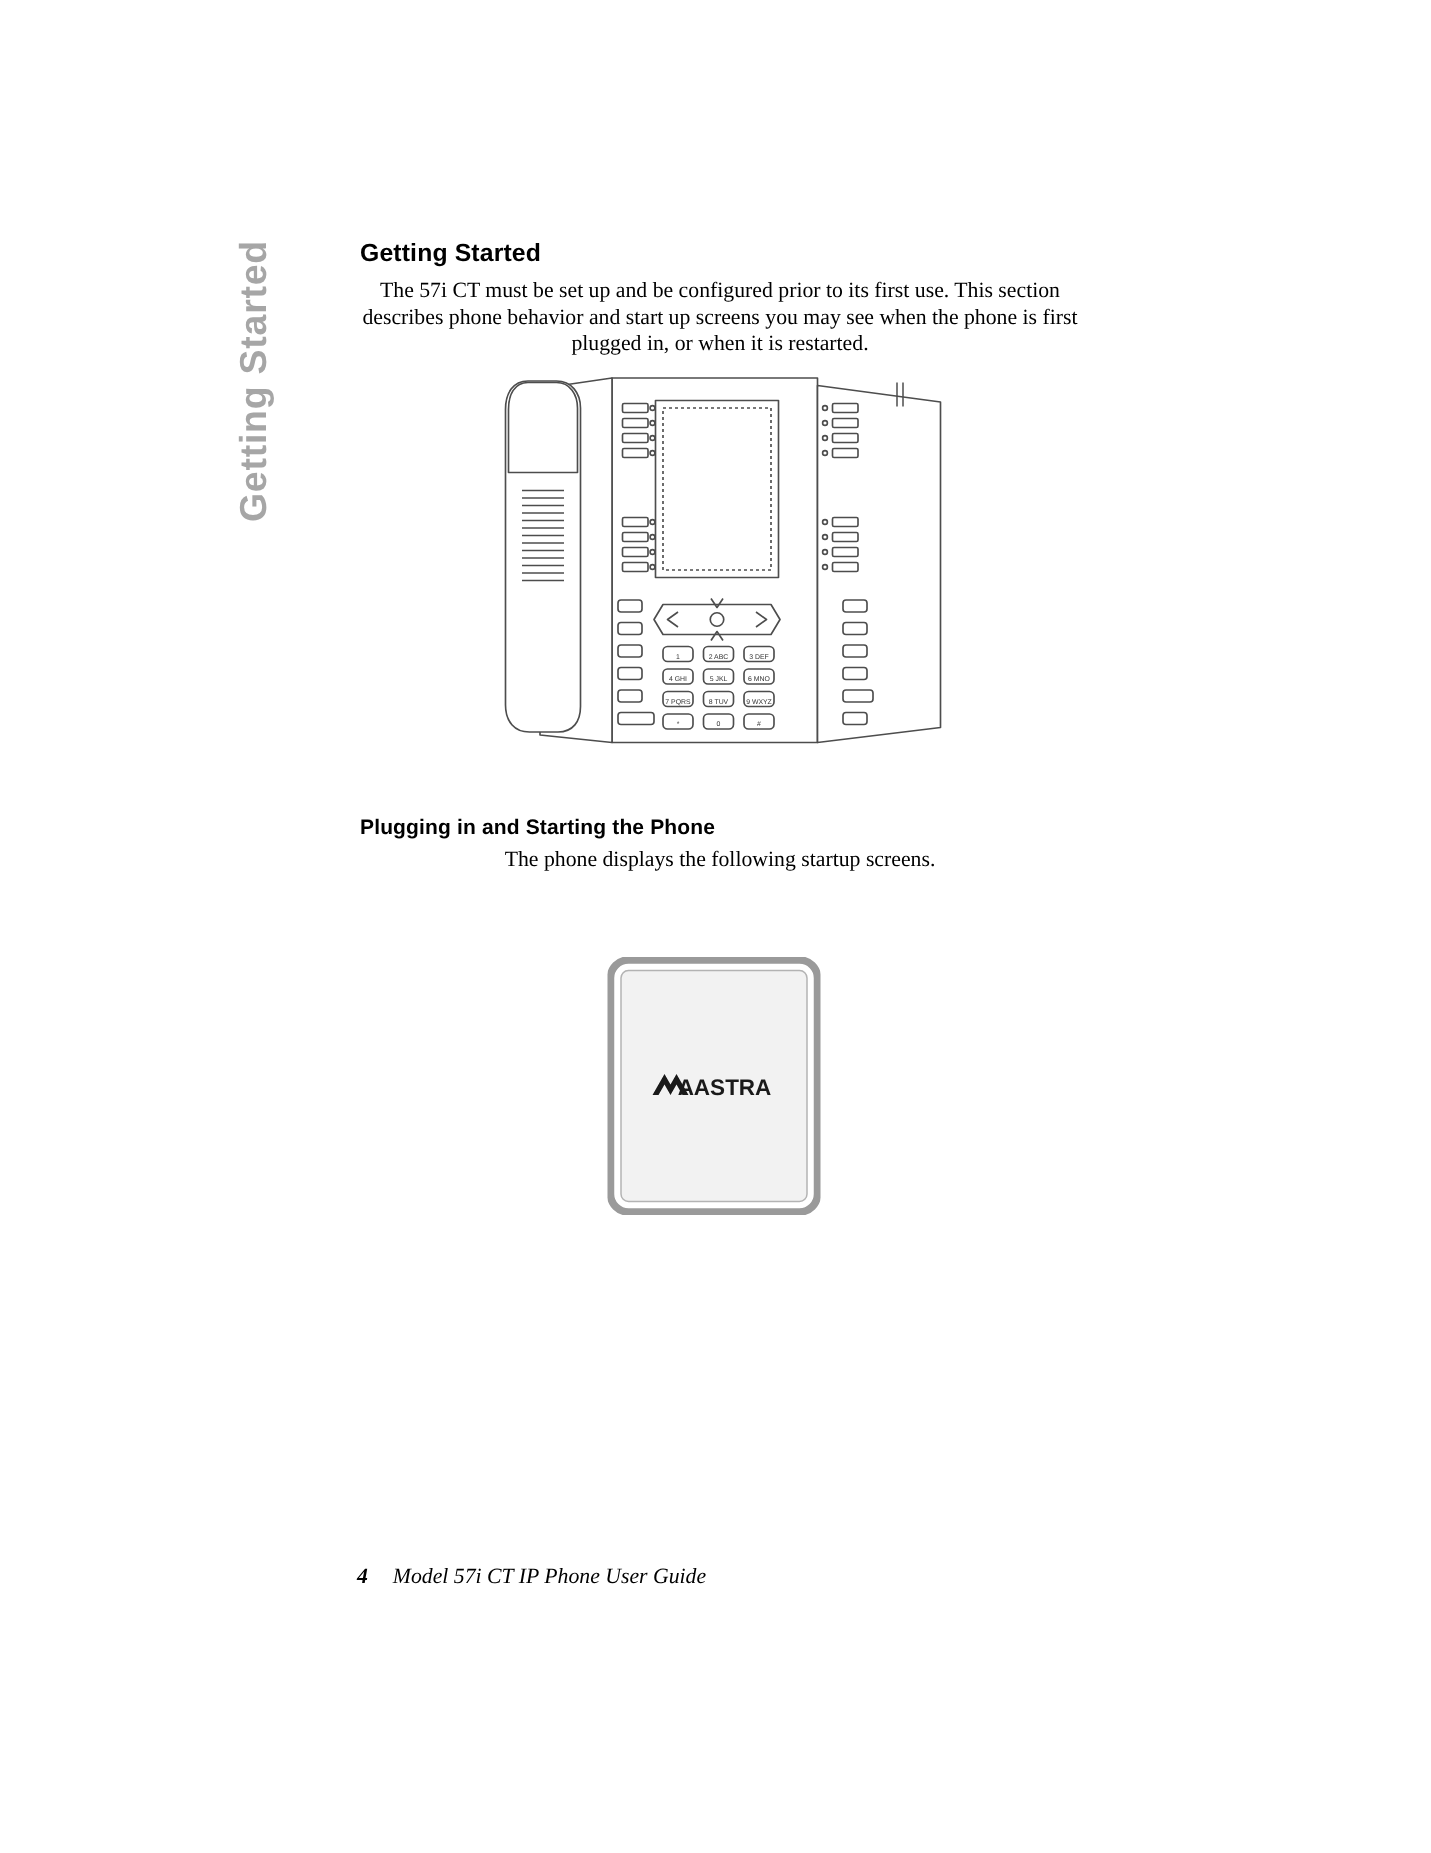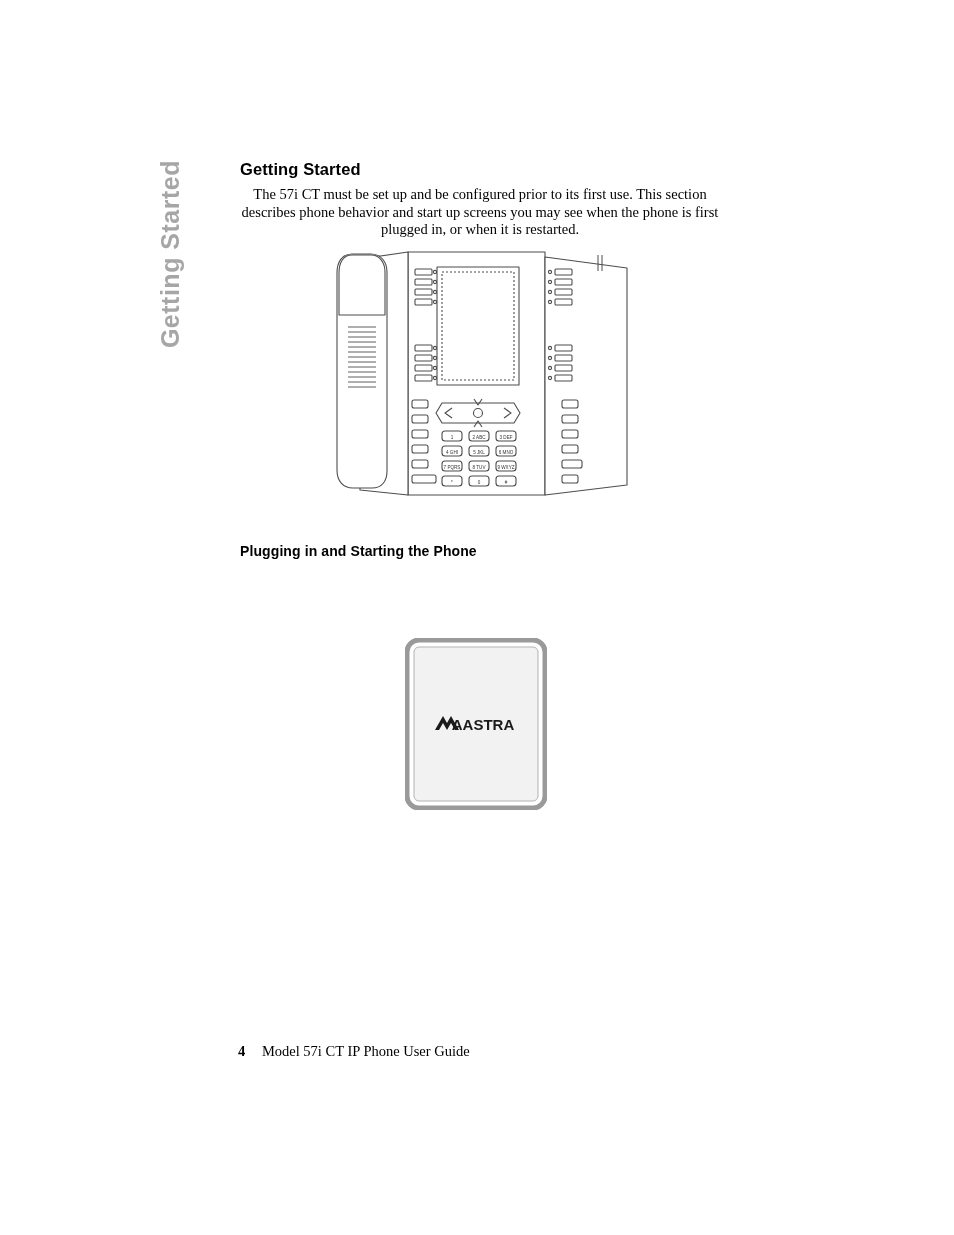--- a/index.html
+++ b/index.html
@@ -96,20 +96,21 @@
   }
 
   
   .footer {
     position: absolute;
     left: 238px;
     top: 1043px;
     font-family: "Liberation Serif", serif;
     font-size: 14.5px;
     white-space: nowrap;
+    font-style: italic;
   }
   .footer .pagenum {
     font-weight: bold;
     margin-right: 13px;
   }
 </style>
 </head>
 <body>
 
 <div class="page">
@@ -254,20 +255,21 @@
         <text x="176" y="224">9 WXYZ</text>
         <text x="122" y="239">*</text>
         <text x="149" y="239">0</text>
         <text x="176" y="239">#</text>
       </g>
     </svg>
   </div>
 
   <div class="content block-sub" style="top:521px;">
     <h2 class="sub-title">Plugging in and Starting the Phone</h2>
+    <p class="body-text">The phone displays the following startup screens.</p>
   </div>
 
   <div class="startup-figure">
     <svg viewBox="0 0 142 172" width="142" height="172">
       <rect x="2" y="2" width="138" height="168" rx="12" ry="12" fill="#ffffff" stroke="#9a9a9a" stroke-width="5"></rect>
       <rect x="9" y="9" width="124" height="154" rx="5" ry="5" fill="#f2f2f2" stroke="#b3b3b3" stroke-width="1"></rect>
       <g transform="translate(30,78)">
         <path d="M0 14 L8 0 L12 7 L16 0 L24 14 L20 14 L16 7 L12 14 L8 7 L4 14 Z" fill="#1a1a1a"></path>
       </g>
       <text x="78" y="92" font-family="'Liberation Sans', sans-serif" font-size="15" font-weight="bold" fill="#1a1a1a" text-anchor="middle">AASTRA</text>

